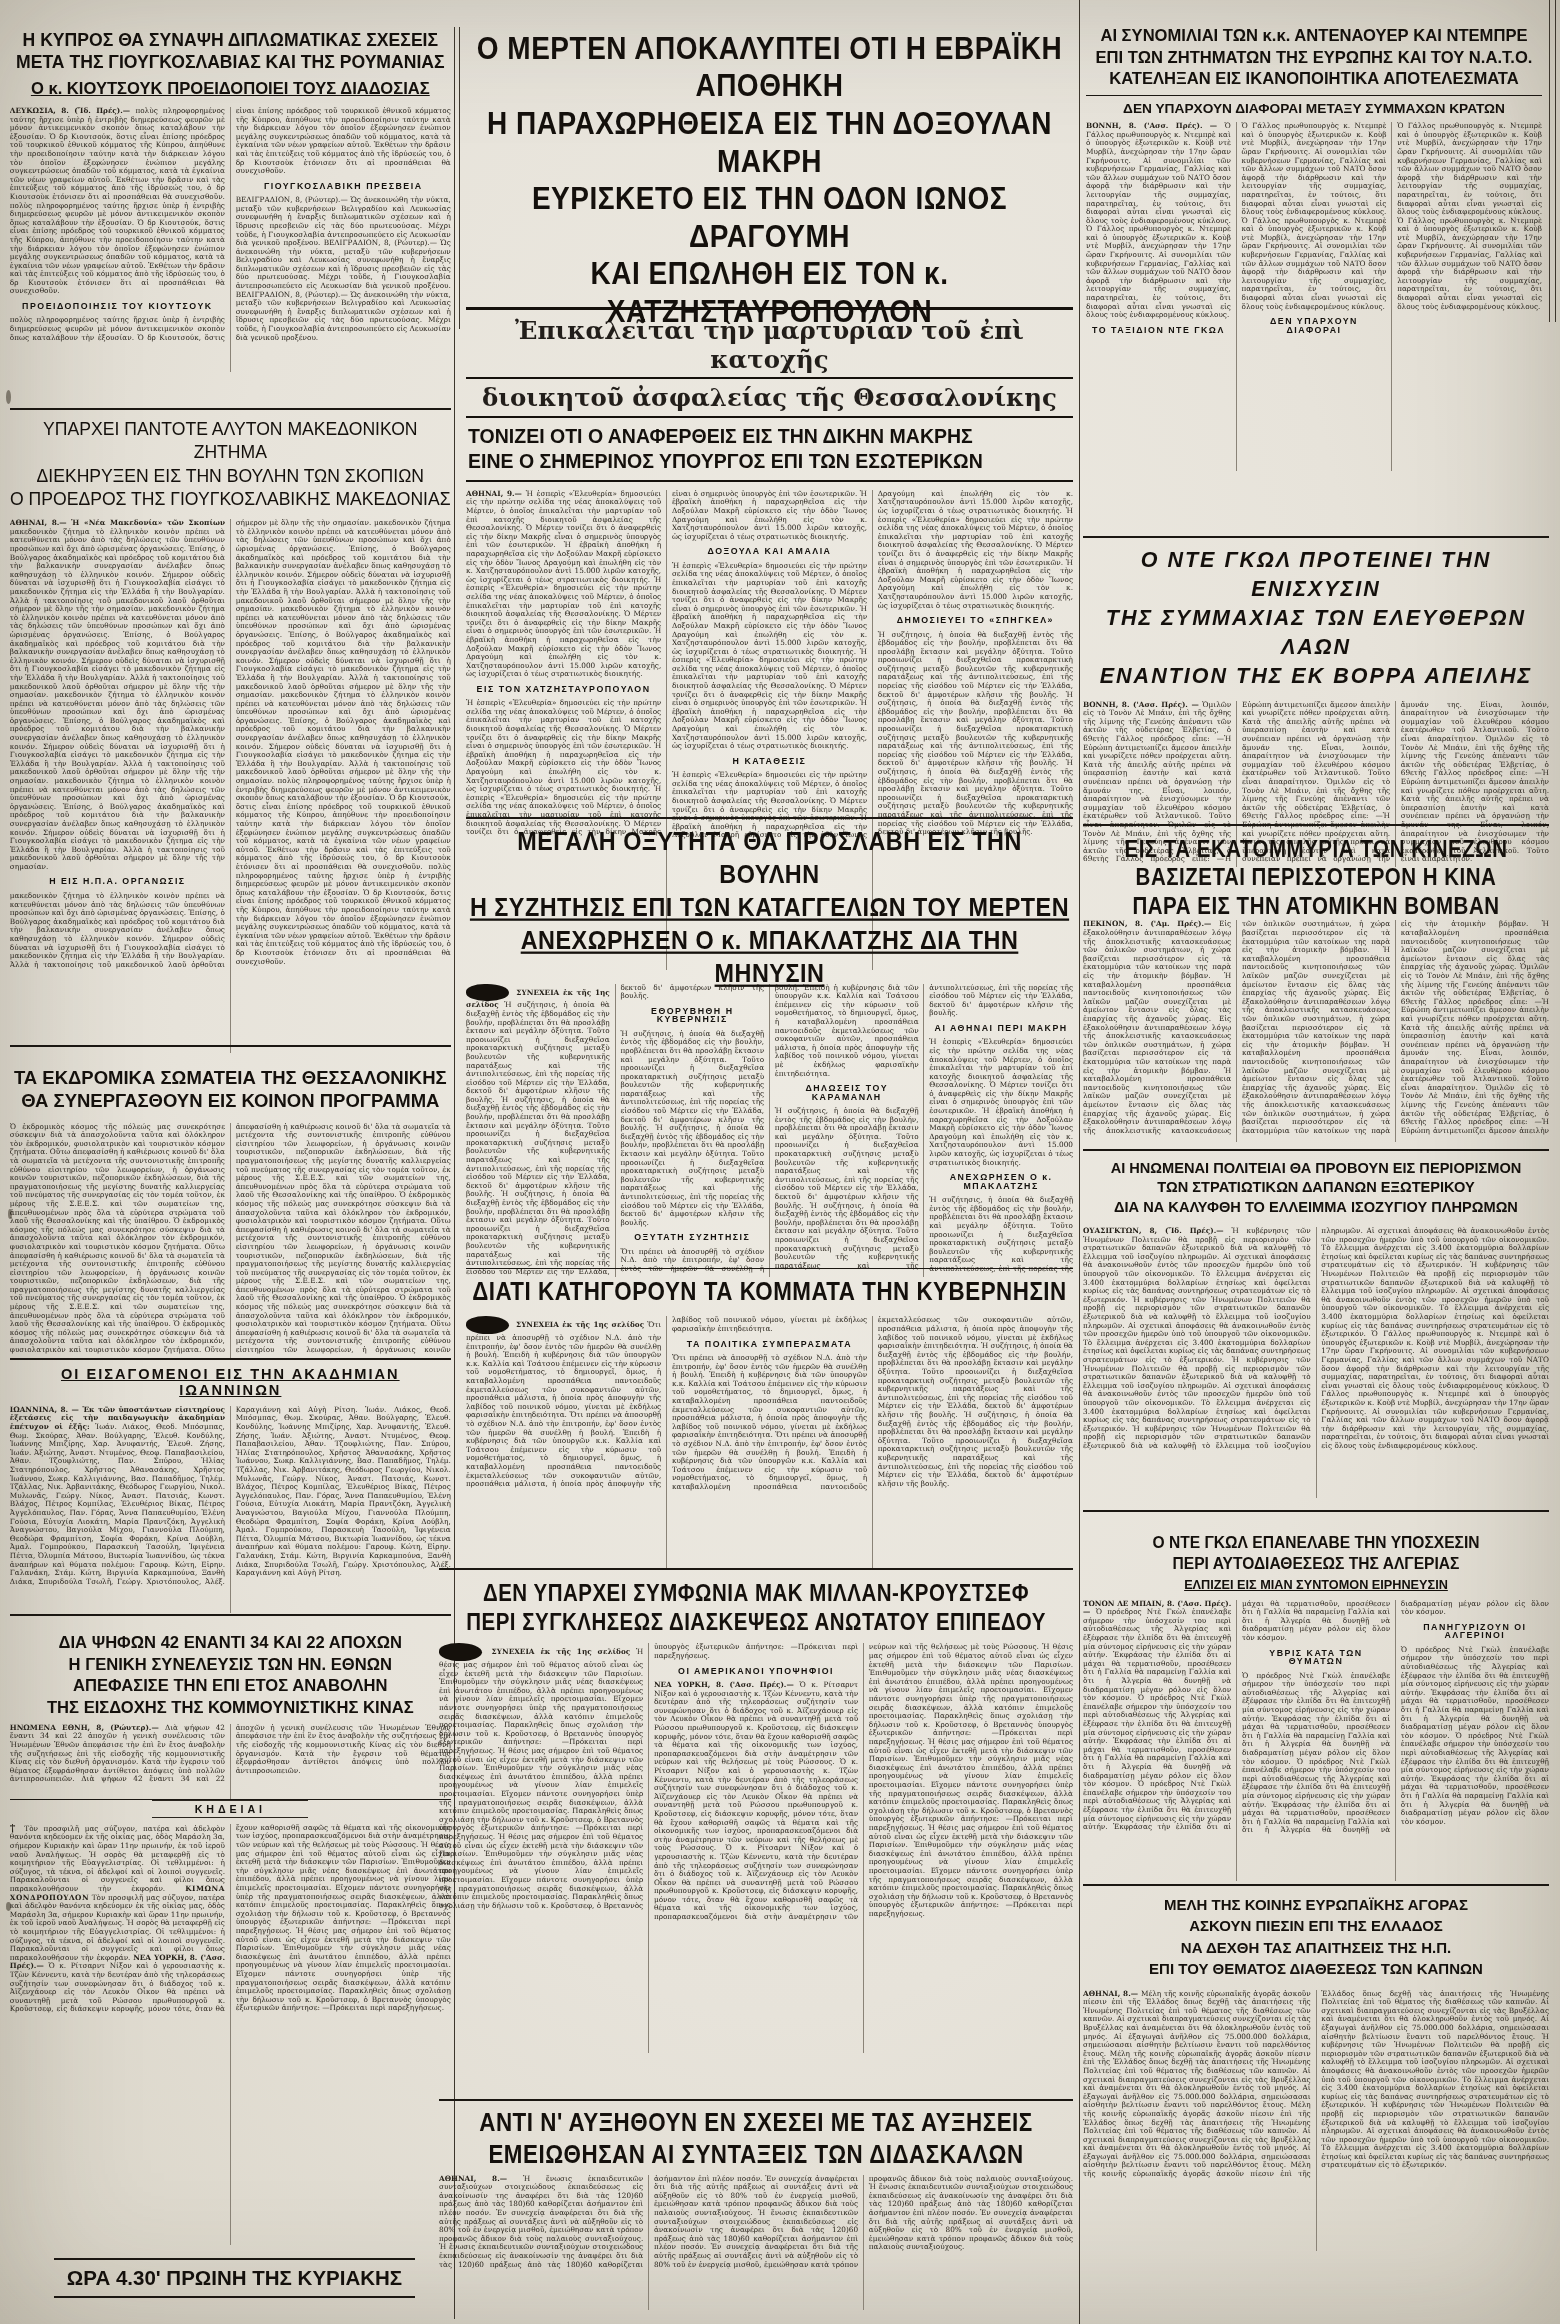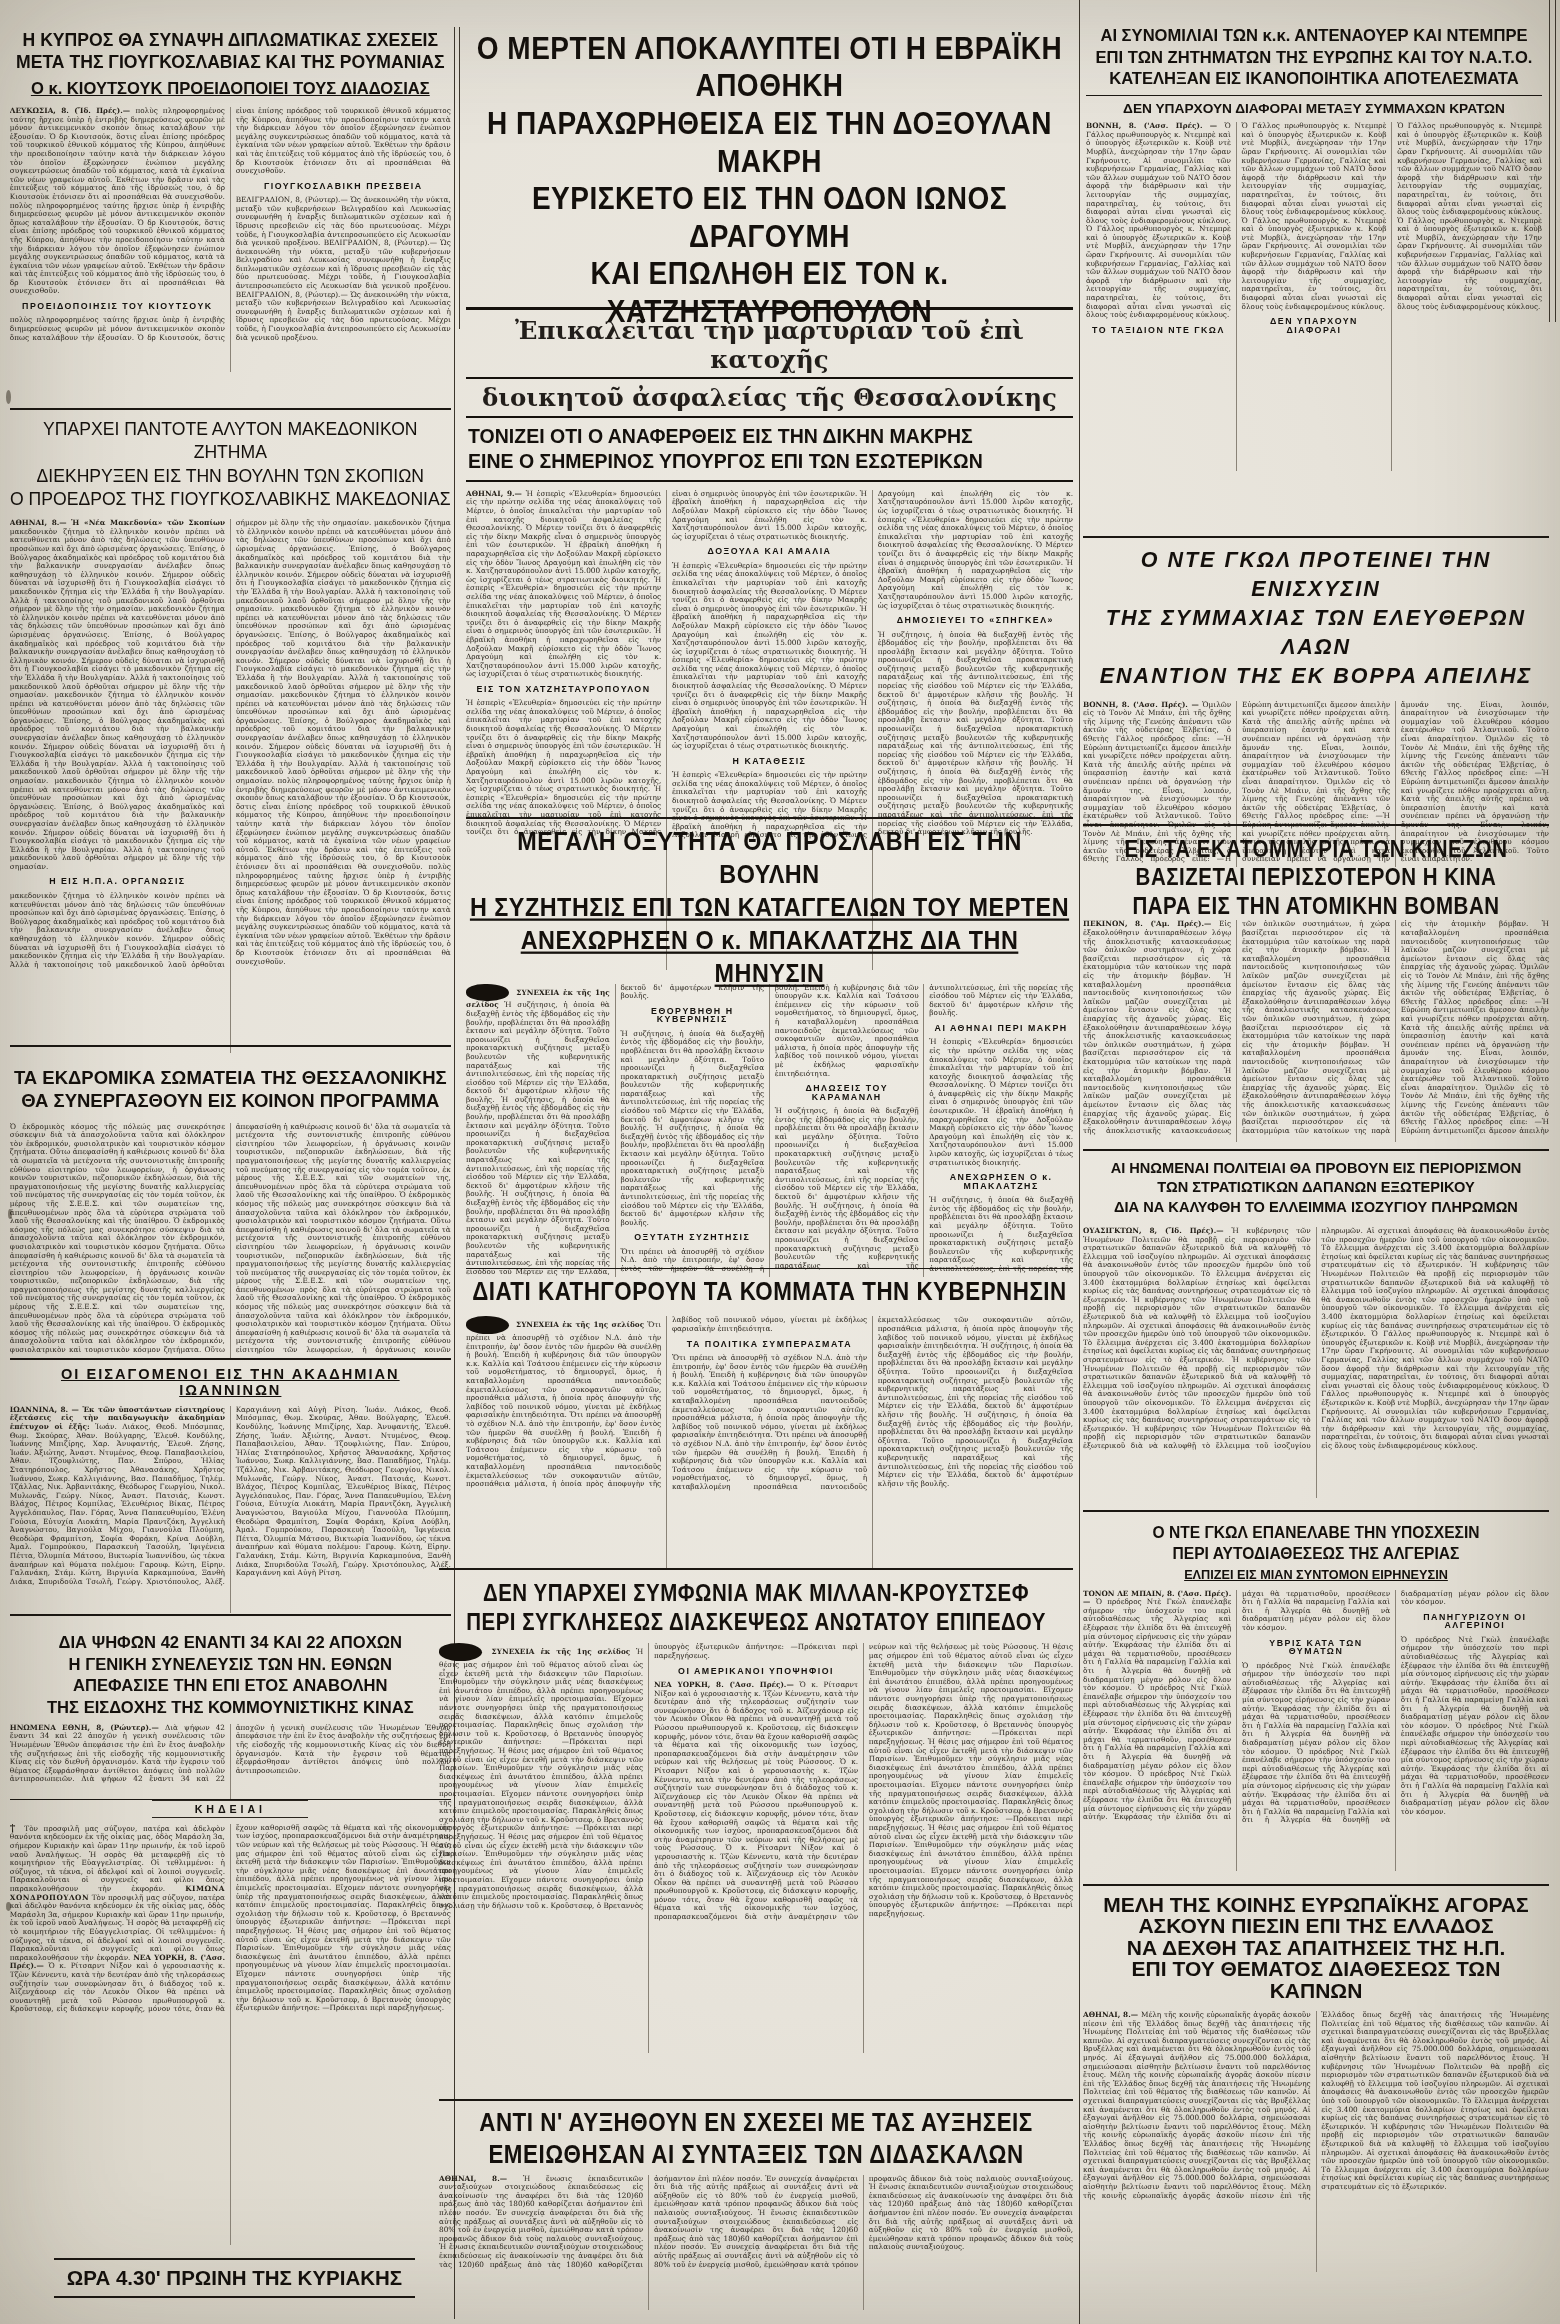--- a/index.html
+++ b/index.html
@@ -259,38 +259,38 @@
       <div>ΤΩΝ ΣΤΡΑΤΙΩΤΙΚΩΝ ΔΑΠΑΝΩΝ ΕΞΩΤΕΡΙΚΟΥ</div>
       <div>ΔΙΑ ΝΑ ΚΑΛΥΦΘΗ ΤΟ ΕΛΛΕΙΜΜΑ ΙΣΟΖΥΓΙΟΥ ΠΛΗΡΩΜΩΝ</div>
     </h2>
     <div class="bt c2" style="height:271px;margin-top:9.8px">
       <span class="lead">ΟΥΑΣΙΓΚΤΩΝ, 8, (Ἴδ. Πρές).— </span>
       <span> Ἡ κυβέρνησις τῶν Ἡνωμένων Πολιτειῶν θὰ προβῇ εἰς περιορισμὸν τῶν στρατιωτικῶν δαπανῶν ἐξωτερικοῦ διὰ νὰ καλυφθῇ τὸ ἔλλειμμα τοῦ ἰσοζυγίου πληρωμῶν. Αἱ σχετικαὶ ἀποφάσεις θὰ ἀνακοινωθοῦν ἐντὸς τῶν προσεχῶν ἡμερῶν ὑπὸ τοῦ ὑπουργοῦ τῶν οἰκονομικῶν. Τὸ ἔλλειμμα ἀνέρχεται εἰς 3.400 ἑκατομμύρια δολλαρίων ἐτησίως καὶ ὀφείλεται κυρίως εἰς τὰς δαπάνας συντηρήσεως στρατευμάτων εἰς τὸ ἐξωτερικόν. Ἡ κυβέρνησις τῶν Ἡνωμένων Πολιτειῶν θὰ προβῇ εἰς περιορισμὸν τῶν στρατιωτικῶν δαπανῶν ἐξωτερικοῦ διὰ νὰ καλυφθῇ τὸ ἔλλειμμα τοῦ ἰσοζυγίου πληρωμῶν. Αἱ σχετικαὶ ἀποφάσεις θὰ ἀνακοινωθοῦν ἐντὸς τῶν προσεχῶν ἡμερῶν ὑπὸ τοῦ ὑπουργοῦ τῶν οἰκονομικῶν. Τὸ ἔλλειμμα ἀνέρχεται εἰς 3.400 ἑκατομμύρια δολλαρίων ἐτησίως καὶ ὀφείλεται κυρίως εἰς τὰς δαπάνας συντηρήσεως στρατευμάτων εἰς τὸ ἐξωτερικόν. Ἡ κυβέρνησις τῶν Ἡνωμένων Πολιτειῶν θὰ προβῇ εἰς περιορισμὸν τῶν στρατιωτικῶν δαπανῶν ἐξωτερικοῦ διὰ νὰ καλυφθῇ τὸ ἔλλειμμα τοῦ ἰσοζυγίου πληρωμῶν. Αἱ σχετικαὶ ἀποφάσεις θὰ ἀνακοινωθοῦν ἐντὸς τῶν προσεχῶν ἡμερῶν ὑπὸ τοῦ ὑπουργοῦ τῶν οἰκονομικῶν. Τὸ ἔλλειμμα ἀνέρχεται εἰς 3.400 ἑκατομμύρια δολλαρίων ἐτησίως καὶ ὀφείλεται κυρίως εἰς τὰς δαπάνας συντηρήσεως στρατευμάτων εἰς τὸ ἐξωτερικόν. Ἡ κυβέρνησις τῶν Ἡνωμένων Πολιτειῶν θὰ προβῇ εἰς περιορισμὸν τῶν στρατιωτικῶν δαπανῶν ἐξωτερικοῦ διὰ νὰ καλυφθῇ τὸ ἔλλειμμα τοῦ ἰσοζυγίου πληρωμῶν. Αἱ σχετικαὶ ἀποφάσεις θὰ ἀνακοινωθοῦν ἐντὸς τῶν προσεχῶν ἡμερῶν ὑπὸ τοῦ ὑπουργοῦ τῶν οἰκονομικῶν. Τὸ ἔλλειμμα ἀνέρχεται εἰς 3.400 ἑκατομμύρια δολλαρίων ἐτησίως καὶ ὀφείλεται κυρίως εἰς τὰς δαπάνας συντηρήσεως στρατευμάτων εἰς τὸ ἐξωτερικόν. Ἡ κυβέρνησις τῶν Ἡνωμένων Πολιτειῶν θὰ προβῇ εἰς περιορισμὸν τῶν στρατιωτικῶν δαπανῶν ἐξωτερικοῦ διὰ νὰ καλυφθῇ τὸ ἔλλειμμα τοῦ ἰσοζυγίου πληρωμῶν. Αἱ σχετικαὶ ἀποφάσεις θὰ ἀνακοινωθοῦν ἐντὸς τῶν προσεχῶν ἡμερῶν ὑπὸ τοῦ ὑπουργοῦ τῶν οἰκονομικῶν. Τὸ ἔλλειμμα ἀνέρχεται εἰς 3.400 ἑκατομμύρια δολλαρίων ἐτησίως καὶ ὀφείλεται κυρίως εἰς τὰς δαπάνας συντηρήσεως στρατευμάτων εἰς τὸ ἐξωτερικόν.</span>
       <span> Ὁ Γάλλος πρωθυπουργὸς κ. Ντεμπρὲ καὶ ὁ ὑπουργὸς ἐξωτερικῶν κ. Κοὺβ ντὲ Μυρβίλ, ἀνεχώρησαν τὴν 17ην ὥραν Γκρήνουιτς. Αἱ συνομιλίαι τῶν κυβερνήσεων Γερμανίας, Γαλλίας καὶ τῶν ἄλλων συμμάχων τοῦ ΝΑΤΟ ὅσον ἀφορᾷ τὴν διάρθρωσιν καὶ τὴν λειτουργίαν τῆς συμμαχίας, παρατηρεῖται, ἐν τούτοις, ὅτι διαφοραὶ αὗται εἶναι γνωσταὶ εἰς ὅλους τοὺς ἐνδιαφερομένους κύκλους. Ὁ Γάλλος πρωθυπουργὸς κ. Ντεμπρὲ καὶ ὁ ὑπουργὸς ἐξωτερικῶν κ. Κοὺβ ντὲ Μυρβίλ, ἀνεχώρησαν τὴν 17ην ὥραν Γκρήνουιτς. Αἱ συνομιλίαι τῶν κυβερνήσεων Γερμανίας, Γαλλίας καὶ τῶν ἄλλων συμμάχων τοῦ ΝΑΤΟ ὅσον ἀφορᾷ τὴν διάρθρωσιν καὶ τὴν λειτουργίαν τῆς συμμαχίας, παρατηρεῖται, ἐν τούτοις, ὅτι διαφοραὶ αὗται εἶναι γνωσταὶ εἰς ὅλους τοὺς ἐνδιαφερομένους κύκλους.</span>
     </div>
   </section>
 
-  <section class="abs art" style="left:1083px;top:1510px;width:466px;border-top:2px solid #1b1712;padding-top:11px">
+  <section class="abs art" style="left:1083px;top:1510px;width:466px;border-top:2px solid #1b1712;padding-top:21px">
     <h2 class="hl" style="font-size:15.6px;line-height:20.5px">
       <div>Ο ΝΤΕ ΓΚΩΛ ΕΠΑΝΕΛΑΒΕ ΤΗΝ ΥΠΟΣΧΕΣΙΝ</div>
       <div>ΠΕΡΙ ΑΥΤΟΔΙΑΘΕΣΕΩΣ ΤΗΣ ΑΛΓΕΡΙΑΣ</div>
     </h2>
     <h3 class="hl" style="font-size:12.7px;margin-top:3.9px;text-decoration:underline">ΕΛΠΙΖΕΙ ΕΙΣ ΜΙΑΝ ΣΥΝΤΟΜΟΝ ΕΙΡΗΝΕΥΣΙΝ</h3>
     <div class="bt c3" style="height:281px;margin-top:7.8px">
       <span class="lead">ΤΟΝΟΝ ΛΕ ΜΠΑΙΝ, 8. ('Ασσ. Πρές).— </span>
       <span> Ὁ πρόεδρος Ντὲ Γκὼλ ἐπανέλαβε σήμερον τὴν ὑπόσχεσίν του περὶ αὐτοδιαθέσεως τῆς Ἀλγερίας καὶ ἐξέφρασε τὴν ἐλπίδα ὅτι θὰ ἐπιτευχθῇ μία σύντομος εἰρήνευσις εἰς τὴν χώραν αὐτήν. Ἐκφράσας τὴν ἐλπίδα ὅτι αἱ μάχαι θὰ τερματισθοῦν, προσέθεσεν ὅτι ἡ Γαλλία θὰ παραμείνῃ Γαλλία καὶ ὅτι ἡ Ἀλγερία θὰ δυνηθῇ νὰ διαδραματίσῃ μέγαν ρόλον εἰς ὅλον τὸν κόσμον. Ὁ πρόεδρος Ντὲ Γκὼλ ἐπανέλαβε σήμερον τὴν ὑπόσχεσίν του περὶ αὐτοδιαθέσεως τῆς Ἀλγερίας καὶ ἐξέφρασε τὴν ἐλπίδα ὅτι θὰ ἐπιτευχθῇ μία σύντομος εἰρήνευσις εἰς τὴν χώραν αὐτήν. Ἐκφράσας τὴν ἐλπίδα ὅτι αἱ μάχαι θὰ τερματισθοῦν, προσέθεσεν ὅτι ἡ Γαλλία θὰ παραμείνῃ Γαλλία καὶ ὅτι ἡ Ἀλγερία θὰ δυνηθῇ νὰ διαδραματίσῃ μέγαν ρόλον εἰς ὅλον τὸν κόσμον. Ὁ πρόεδρος Ντὲ Γκὼλ ἐπανέλαβε σήμερον τὴν ὑπόσχεσίν του περὶ αὐτοδιαθέσεως τῆς Ἀλγερίας καὶ ἐξέφρασε τὴν ἐλπίδα ὅτι θὰ ἐπιτευχθῇ μία σύντομος εἰρήνευσις εἰς τὴν χώραν αὐτήν. Ἐκφράσας τὴν ἐλπίδα ὅτι αἱ μάχαι θὰ τερματισθοῦν, προσέθεσεν ὅτι ἡ Γαλλία θὰ παραμείνῃ Γαλλία καὶ ὅτι ἡ Ἀλγερία θὰ δυνηθῇ νὰ διαδραματίσῃ μέγαν ρόλον εἰς ὅλον τὸν κόσμον.</span>
       <div class="sub">ΥΒΡΙΣ ΚΑΤΑ ΤΩΝ ΘΥΜΑΤΩΝ</div>
       <span> Ὁ πρόεδρος Ντὲ Γκὼλ ἐπανέλαβε σήμερον τὴν ὑπόσχεσίν του περὶ αὐτοδιαθέσεως τῆς Ἀλγερίας καὶ ἐξέφρασε τὴν ἐλπίδα ὅτι θὰ ἐπιτευχθῇ μία σύντομος εἰρήνευσις εἰς τὴν χώραν αὐτήν. Ἐκφράσας τὴν ἐλπίδα ὅτι αἱ μάχαι θὰ τερματισθοῦν, προσέθεσεν ὅτι ἡ Γαλλία θὰ παραμείνῃ Γαλλία καὶ ὅτι ἡ Ἀλγερία θὰ δυνηθῇ νὰ διαδραματίσῃ μέγαν ρόλον εἰς ὅλον τὸν κόσμον. Ὁ πρόεδρος Ντὲ Γκὼλ ἐπανέλαβε σήμερον τὴν ὑπόσχεσίν του περὶ αὐτοδιαθέσεως τῆς Ἀλγερίας καὶ ἐξέφρασε τὴν ἐλπίδα ὅτι θὰ ἐπιτευχθῇ μία σύντομος εἰρήνευσις εἰς τὴν χώραν αὐτήν. Ἐκφράσας τὴν ἐλπίδα ὅτι αἱ μάχαι θὰ τερματισθοῦν, προσέθεσεν ὅτι ἡ Γαλλία θὰ παραμείνῃ Γαλλία καὶ ὅτι ἡ Ἀλγερία θὰ δυνηθῇ νὰ διαδραματίσῃ μέγαν ρόλον εἰς ὅλον τὸν κόσμον.</span>
       <div class="sub">ΠΑΝΗΓΥΡΙΖΟΥΝ ΟΙ ΑΛΓΕΡΙΝΟΙ</div>
       <span> Ὁ πρόεδρος Ντὲ Γκὼλ ἐπανέλαβε σήμερον τὴν ὑπόσχεσίν του περὶ αὐτοδιαθέσεως τῆς Ἀλγερίας καὶ ἐξέφρασε τὴν ἐλπίδα ὅτι θὰ ἐπιτευχθῇ μία σύντομος εἰρήνευσις εἰς τὴν χώραν αὐτήν. Ἐκφράσας τὴν ἐλπίδα ὅτι αἱ μάχαι θὰ τερματισθοῦν, προσέθεσεν ὅτι ἡ Γαλλία θὰ παραμείνῃ Γαλλία καὶ ὅτι ἡ Ἀλγερία θὰ δυνηθῇ νὰ διαδραματίσῃ μέγαν ρόλον εἰς ὅλον τὸν κόσμον. Ὁ πρόεδρος Ντὲ Γκὼλ ἐπανέλαβε σήμερον τὴν ὑπόσχεσίν του περὶ αὐτοδιαθέσεως τῆς Ἀλγερίας καὶ ἐξέφρασε τὴν ἐλπίδα ὅτι θὰ ἐπιτευχθῇ μία σύντομος εἰρήνευσις εἰς τὴν χώραν αὐτήν. Ἐκφράσας τὴν ἐλπίδα ὅτι αἱ μάχαι θὰ τερματισθοῦν, προσέθεσεν ὅτι ἡ Γαλλία θὰ παραμείνῃ Γαλλία καὶ ὅτι ἡ Ἀλγερία θὰ δυνηθῇ νὰ διαδραματίσῃ μέγαν ρόλον εἰς ὅλον τὸν κόσμον.</span>
     </div>
   </section>
 
   <section class="abs art" style="left:1083px;top:1884px;width:466px;border-top:2px solid #1b1712;padding-top:7.8px">
-    <h2 class="hl" style="font-size:21px;line-height:21.5px">
+    <h2 class="hl" style="font-size:15px;line-height:21.5px">
       <div>ΜΕΛΗ ΤΗΣ ΚΟΙΝΗΣ ΕΥΡΩΠΑΪΚΗΣ ΑΓΟΡΑΣ</div>
       <div>ΑΣΚΟΥΝ ΠΙΕΣΙΝ ΕΠΙ ΤΗΣ ΕΛΛΑΔΟΣ</div>
       <div>ΝΑ ΔΕΧΘΗ ΤΑΣ ΑΠΑΙΤΗΣΕΙΣ ΤΗΣ Η.Π.</div>
       <div>ΕΠΙ ΤΟΥ ΘΕΜΑΤΟΣ ΔΙΑΘΕΣΕΩΣ ΤΩΝ ΚΑΠΝΩΝ</div>
     </h2>
     <div class="bt c2" style="height:261px;margin-top:9.8px">
       <span class="lead">ΑΘΗΝΑΙ, 8.— </span>
       <span> Μέλη τῆς κοινῆς εὐρωπαϊκῆς ἀγορᾶς ἀσκοῦν πίεσιν ἐπὶ τῆς Ἑλλάδος ὅπως δεχθῇ τὰς ἀπαιτήσεις τῆς Ἡνωμένης Πολιτείας ἐπὶ τοῦ θέματος τῆς διαθέσεως τῶν καπνῶν. Αἱ σχετικαὶ διαπραγματεύσεις συνεχίζονται εἰς τὰς Βρυξέλλας καὶ ἀναμένεται ὅτι θὰ ὁλοκληρωθοῦν ἐντὸς τοῦ μηνός. Αἱ ἐξαγωγαὶ ἀνῆλθον εἰς 75.000.000 δολλάρια, σημειώσασαι αἰσθητὴν βελτίωσιν ἔναντι τοῦ παρελθόντος ἔτους. Μέλη τῆς κοινῆς εὐρωπαϊκῆς ἀγορᾶς ἀσκοῦν πίεσιν ἐπὶ τῆς Ἑλλάδος ὅπως δεχθῇ τὰς ἀπαιτήσεις τῆς Ἡνωμένης Πολιτείας ἐπὶ τοῦ θέματος τῆς διαθέσεως τῶν καπνῶν. Αἱ σχετικαὶ διαπραγματεύσεις συνεχίζονται εἰς τὰς Βρυξέλλας καὶ ἀναμένεται ὅτι θὰ ὁλοκληρωθοῦν ἐντὸς τοῦ μηνός. Αἱ ἐξαγωγαὶ ἀνῆλθον εἰς 75.000.000 δολλάρια, σημειώσασαι αἰσθητὴν βελτίωσιν ἔναντι τοῦ παρελθόντος ἔτους. Μέλη τῆς κοινῆς εὐρωπαϊκῆς ἀγορᾶς ἀσκοῦν πίεσιν ἐπὶ τῆς Ἑλλάδος ὅπως δεχθῇ τὰς ἀπαιτήσεις τῆς Ἡνωμένης Πολιτείας ἐπὶ τοῦ θέματος τῆς διαθέσεως τῶν καπνῶν. Αἱ σχετικαὶ διαπραγματεύσεις συνεχίζονται εἰς τὰς Βρυξέλλας καὶ ἀναμένεται ὅτι θὰ ὁλοκληρωθοῦν ἐντὸς τοῦ μηνός. Αἱ ἐξαγωγαὶ ἀνῆλθον εἰς 75.000.000 δολλάρια, σημειώσασαι αἰσθητὴν βελτίωσιν ἔναντι τοῦ παρελθόντος ἔτους. Μέλη τῆς κοινῆς εὐρωπαϊκῆς ἀγορᾶς ἀσκοῦν πίεσιν ἐπὶ τῆς Ἑλλάδος ὅπως δεχθῇ τὰς ἀπαιτήσεις τῆς Ἡνωμένης Πολιτείας ἐπὶ τοῦ θέματος τῆς διαθέσεως τῶν καπνῶν. Αἱ σχετικαὶ διαπραγματεύσεις συνεχίζονται εἰς τὰς Βρυξέλλας καὶ ἀναμένεται ὅτι θὰ ὁλοκληρωθοῦν ἐντὸς τοῦ μηνός. Αἱ ἐξαγωγαὶ ἀνῆλθον εἰς 75.000.000 δολλάρια, σημειώσασαι αἰσθητὴν βελτίωσιν ἔναντι τοῦ παρελθόντος ἔτους.</span>
       <span> Ἡ κυβέρνησις τῶν Ἡνωμένων Πολιτειῶν θὰ προβῇ εἰς περιορισμὸν τῶν στρατιωτικῶν δαπανῶν ἐξωτερικοῦ διὰ νὰ καλυφθῇ τὸ ἔλλειμμα τοῦ ἰσοζυγίου πληρωμῶν. Αἱ σχετικαὶ ἀποφάσεις θὰ ἀνακοινωθοῦν ἐντὸς τῶν προσεχῶν ἡμερῶν ὑπὸ τοῦ ὑπουργοῦ τῶν οἰκονομικῶν. Τὸ ἔλλειμμα ἀνέρχεται εἰς 3.400 ἑκατομμύρια δολλαρίων ἐτησίως καὶ ὀφείλεται κυρίως εἰς τὰς δαπάνας συντηρήσεως στρατευμάτων εἰς τὸ ἐξωτερικόν. Ἡ κυβέρνησις τῶν Ἡνωμένων Πολιτειῶν θὰ προβῇ εἰς περιορισμὸν τῶν στρατιωτικῶν δαπανῶν ἐξωτερικοῦ διὰ νὰ καλυφθῇ τὸ ἔλλειμμα τοῦ ἰσοζυγίου πληρωμῶν. Αἱ σχετικαὶ ἀποφάσεις θὰ ἀνακοινωθοῦν ἐντὸς τῶν προσεχῶν ἡμερῶν ὑπὸ τοῦ ὑπουργοῦ τῶν οἰκονομικῶν. Τὸ ἔλλειμμα ἀνέρχεται εἰς 3.400 ἑκατομμύρια δολλαρίων ἐτησίως καὶ ὀφείλεται κυρίως εἰς τὰς δαπάνας συντηρήσεως στρατευμάτων εἰς τὸ ἐξωτερικόν.</span>
     </div>

